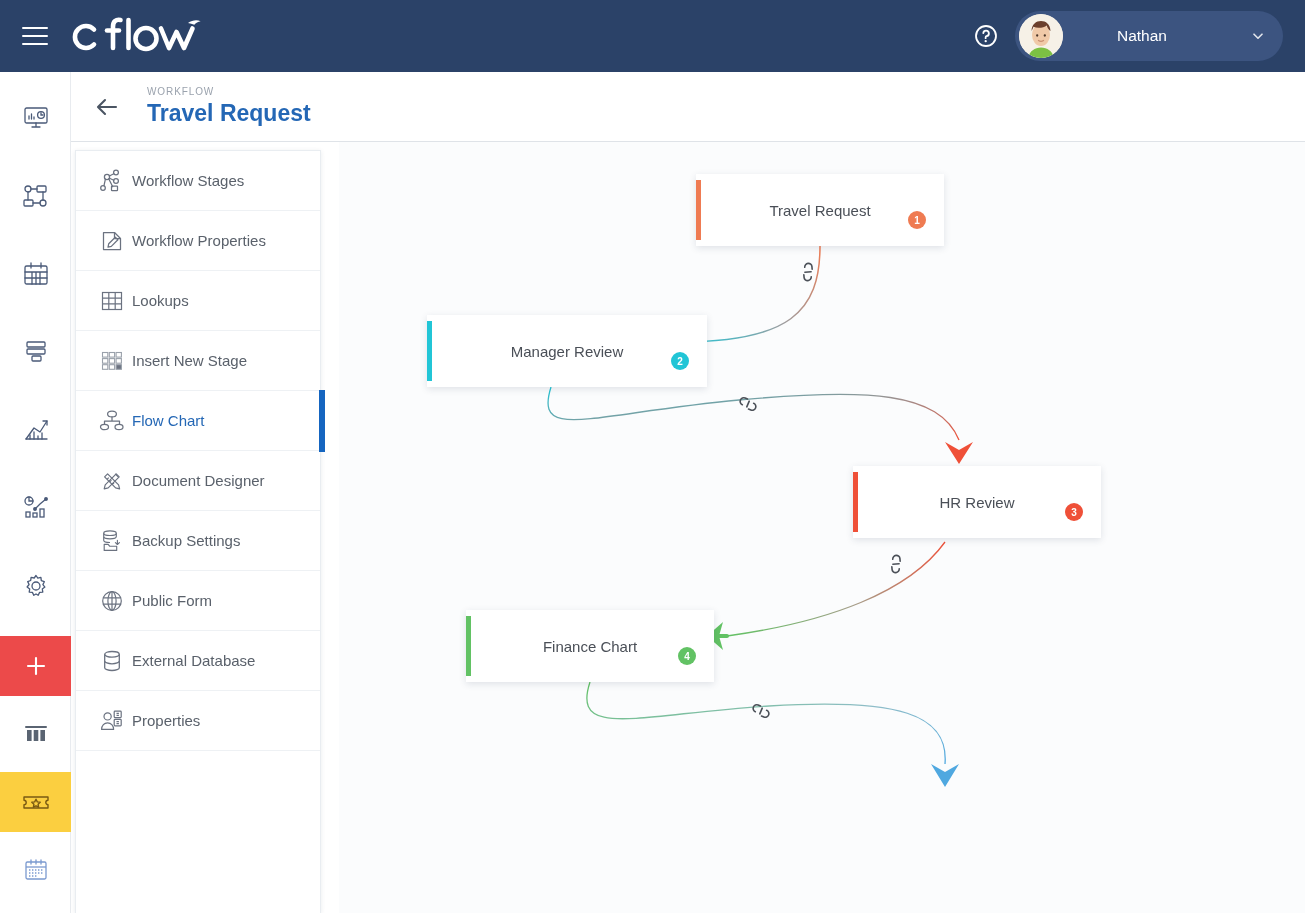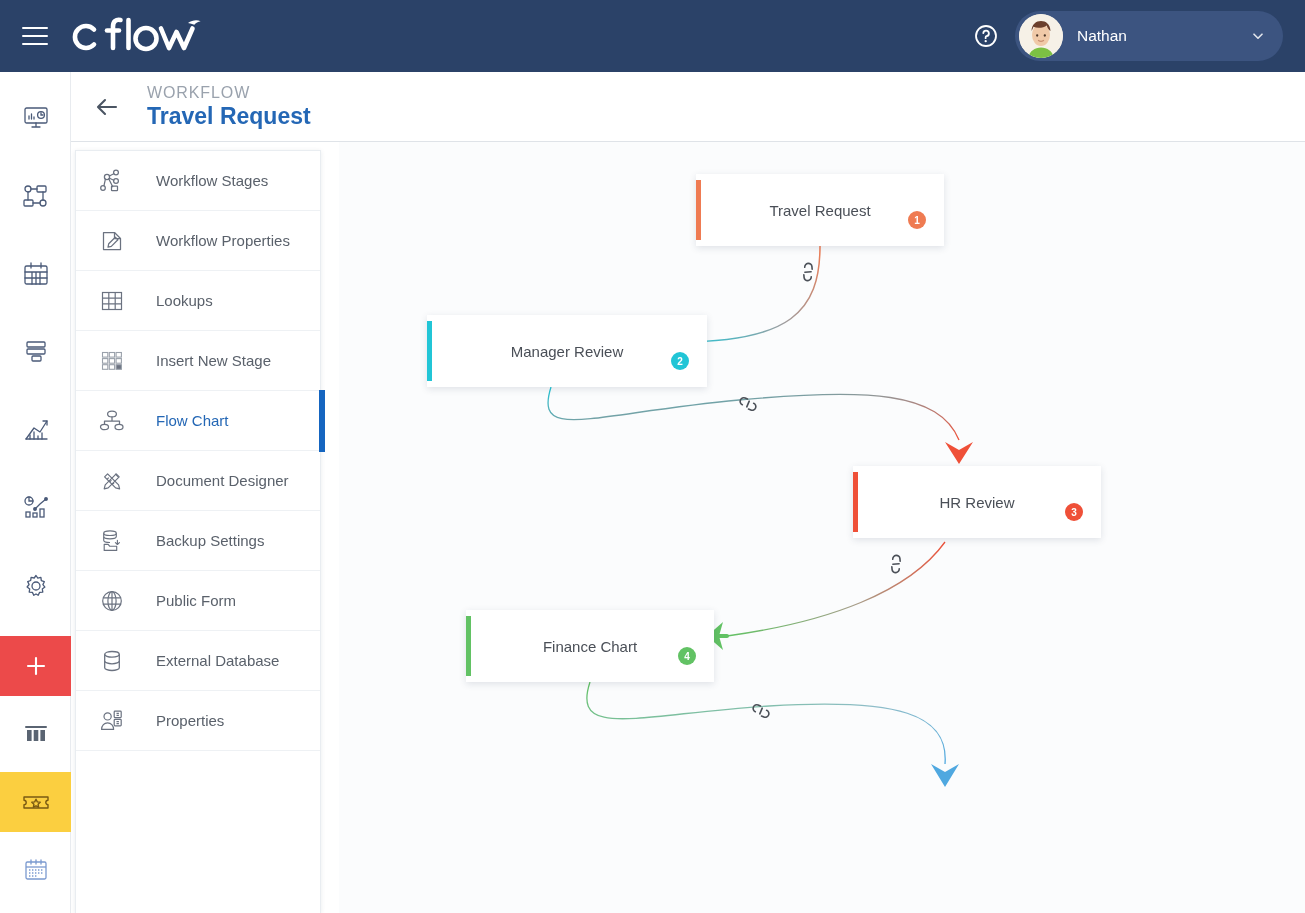--- a/index.html
+++ b/index.html
@@ -29,21 +29,21 @@
     margin-left: auto; display: flex; align-items: center; height: 72px;
     padding-right: 22px;
   }
   .help-icon {
     width: 26px; height: 26px; margin-right: 16px; cursor: pointer;
     display: flex; align-items: center; justify-content: center;
   }
   .user-pill {
     display: flex; align-items: center;
     background: #3c5480; border-radius: 26px;
-    height: 50px; width: 268px; padding: 0 6px 0 4px; cursor: pointer;
+    height: 50px; width: 268px; padding: 0 6px 0 4px; cursor: pointer; gap: 40px;
   }
   .avatar {
     width: 44px; height: 44px; border-radius: 50%;
     overflow: hidden; flex: 0 0 44px; background: #f4efe6;
   }
   .user-name {
     color: #ffffff; font-size: 15.5px; margin-left: 14px;
     flex: 1 1 auto; white-space: nowrap;
   }
   .caret-down {
@@ -65,21 +65,21 @@
 
   
   .wf-header {
     position: absolute; left: 71px; top: 72px; width: 1234px; height: 70px;
     background: #ffffff; border-bottom: 1px solid #dfe3e8;
     display: flex; align-items: center;
   }
   .back-arrow { margin-left: 22px; width: 28px; height: 28px; cursor: pointer; }
   .wf-titles { margin-left: 26px; line-height: 1.08; }
   .wf-kicker {
-    font-size: 16px; color: #9aa2ad; letter-spacing: .9px;
+    font-size: 10px; color: #9aa2ad; letter-spacing: .9px;
     text-transform: uppercase; font-weight: 400;
   }
   .wf-title {
     font-size: 23px; color: #2467b5; font-weight: 700; margin-top: 3px;
   }
 
   
   .subnav {
     position: absolute; left: 75px; top: 150px; width: 246px; height: 763px;
     background: #ffffff;
@@ -89,21 +89,21 @@
   .subnav-item {
     position: relative; height: 60px; display: flex; align-items: center;
     padding-left: 20px; cursor: pointer;
     border-bottom: 1px solid #eef1f4;
   }
   .subnav-icon {
     width: 32px; height: 32px; flex: 0 0 32px;
     display: flex; align-items: center; justify-content: center;
   }
   .subnav-label {
-    margin-left: 28px; font-size: 15px; color: #5a616b; white-space: nowrap;
+    margin-left: 4px; font-size: 15px; color: #5a616b; white-space: nowrap;
   }
   .subnav-item.active .subnav-label { color: #2467b5; }
   .subnav-item.active::after {
     content: ""; position: absolute; right: -5px; top: -1px;
     width: 6px; height: 62px; background: #1565c0;
   }
   .subnav-tail { height: 120px; background: #ffffff; }
 
   
   .canvas {

